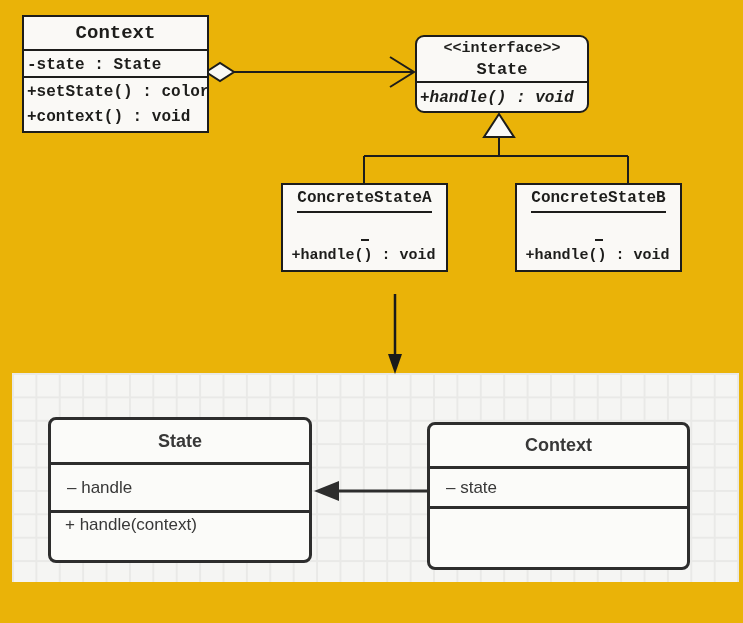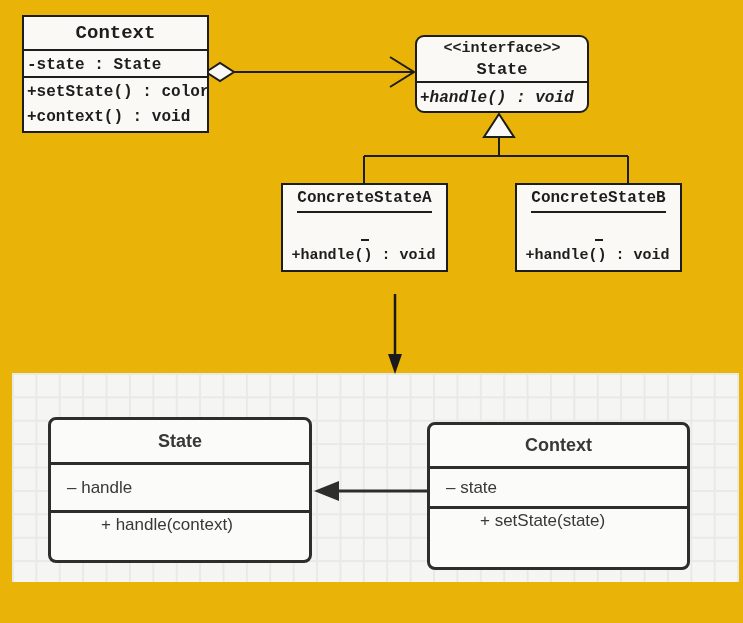--- a/index.html
+++ b/index.html
@@ -83,21 +83,21 @@
   }
   .modern-attrs{
     box-sizing:border-box;
     border-bottom:3px solid #2d2d2d;
     display:flex;align-items:center;
     padding-left:16px;font-size:17px;
   }
   .modern-methods{
     box-sizing:border-box;
     display:flex;flex-direction:column;justify-content:center;
-    padding-left:14px;font-size:17px;line-height:24px;margin-left:36px;
+    padding-left:14px;font-size:17px;line-height:24px;
   }
   #state-bot{left:48px;top:417px;width:264px;height:146px;}
   #state-bot .modern-title{height:45px;}
   #state-bot .modern-attrs{height:48px;}
   #ctx-bot{left:427px;top:422px;width:263px;height:148px;}
   #ctx-bot .modern-title{height:44px;}
   #ctx-bot .modern-attrs{height:40px;}
 
   .connectors{position:absolute;left:0;top:0;z-index:1;}
 </style>
@@ -175,17 +175,16 @@
     <div class="modern-attrs">– handle</div>
     <div class="modern-methods">
       <div>+ handle(context)</div>
     </div>
   </div>
 
   <div class="modern-box" id="ctx-bot">
     <div class="modern-title">Context</div>
     <div class="modern-attrs">– state</div>
     <div class="modern-methods">
-      <div>+ setState(state)</div>
     </div>
   </div>
 
 </div>
 
 </body></html>

